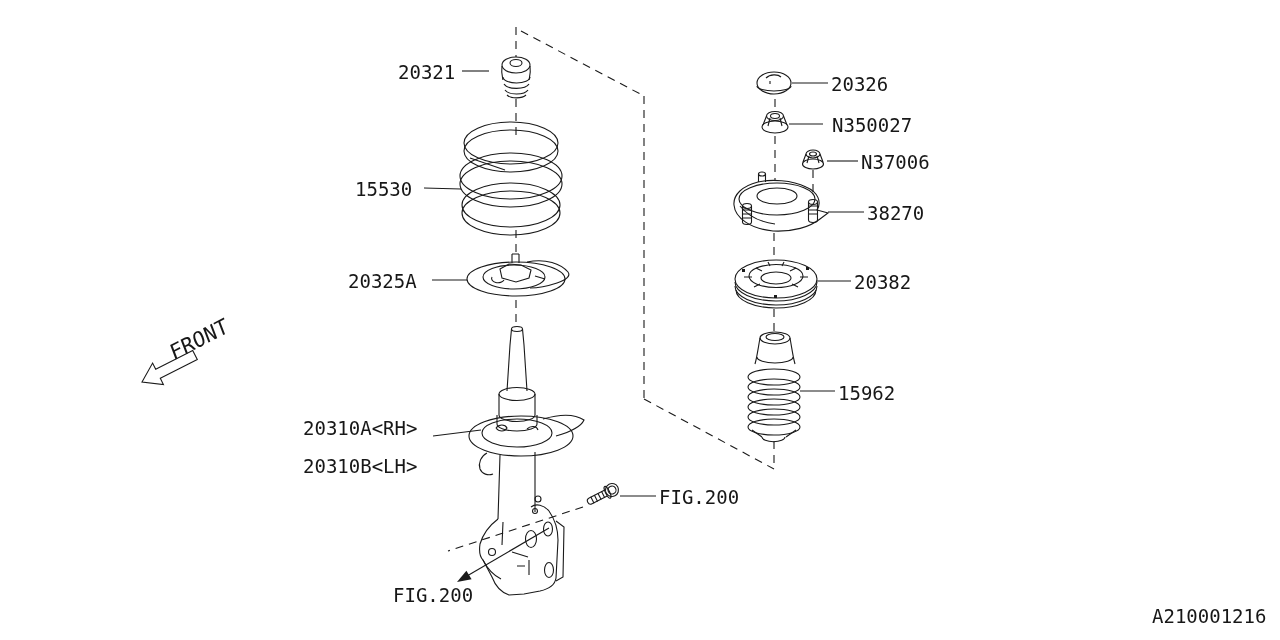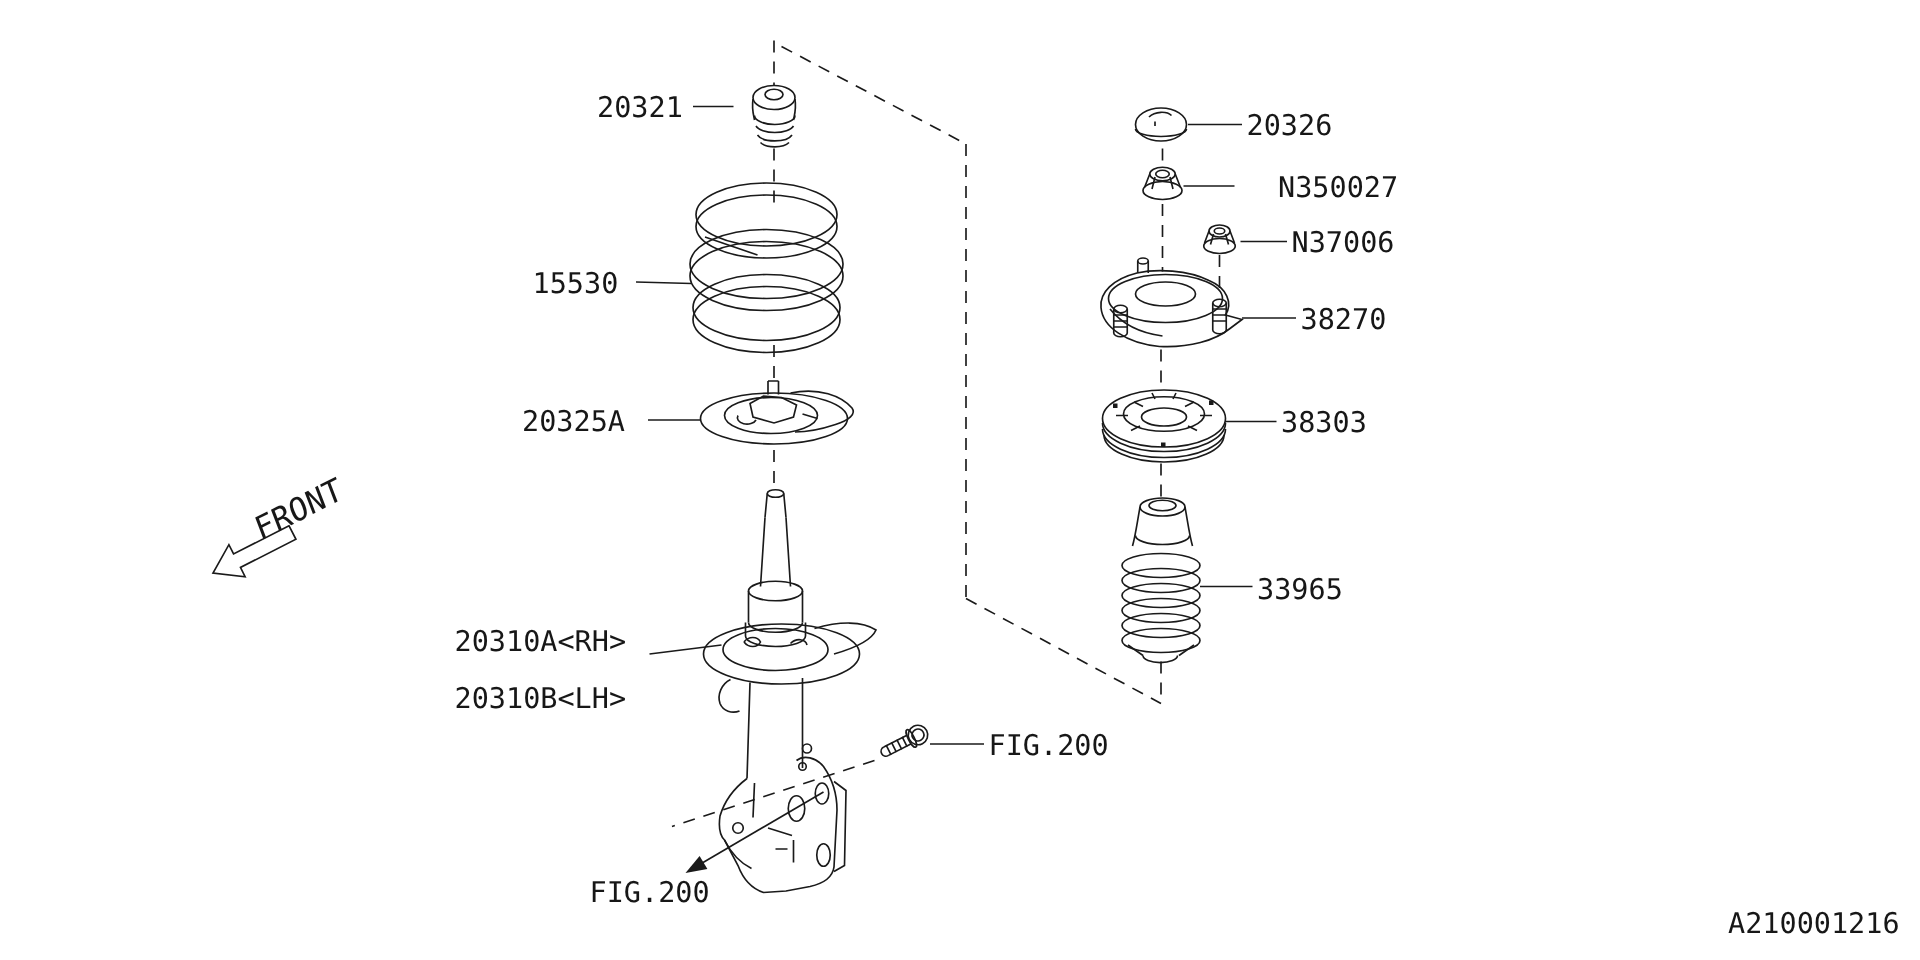--- a/index.html
+++ b/index.html
@@ -202,21 +202,21 @@
   </svg>
 
   <div class="callout" style="left:398px;top:62px">20321</div>
   <div class="callout" style="left:355px;top:179px">15530</div>
   <div class="callout" style="left:348px;top:271px">20325A</div>
   <div class="callout" style="left:303px;top:418px">20310A&lt;RH&gt;</div>
   <div class="callout" style="left:303px;top:456px">20310B&lt;LH&gt;</div>
   <div class="callout" style="left:659px;top:487px">FIG.200</div>
   <div class="callout" style="left:393px;top:585px">FIG.200</div>
   <div class="callout" style="left:831px;top:74px">20326</div>
-  <div class="callout" style="left:852px;top:115px">N350027</div>
+  <div class="callout" style="left:832px;top:115px">N350027</div>
   <div class="callout" style="left:861px;top:152px">N37006</div>
   <div class="callout" style="left:867px;top:203px">38270</div>
-  <div class="callout" style="left:854px;top:272px">38303</div>
-  <div class="callout" style="left:838px;top:383px">33965</div>
+  <div class="callout" style="left:854px;top:272px">20382</div>
+  <div class="callout" style="left:838px;top:383px">15962</div>
 
   <div class="callout" id="l-front">FRONT</div>
   <div class="callout" id="l-code">A210001216</div>
 </div>
 
 </body></html>

